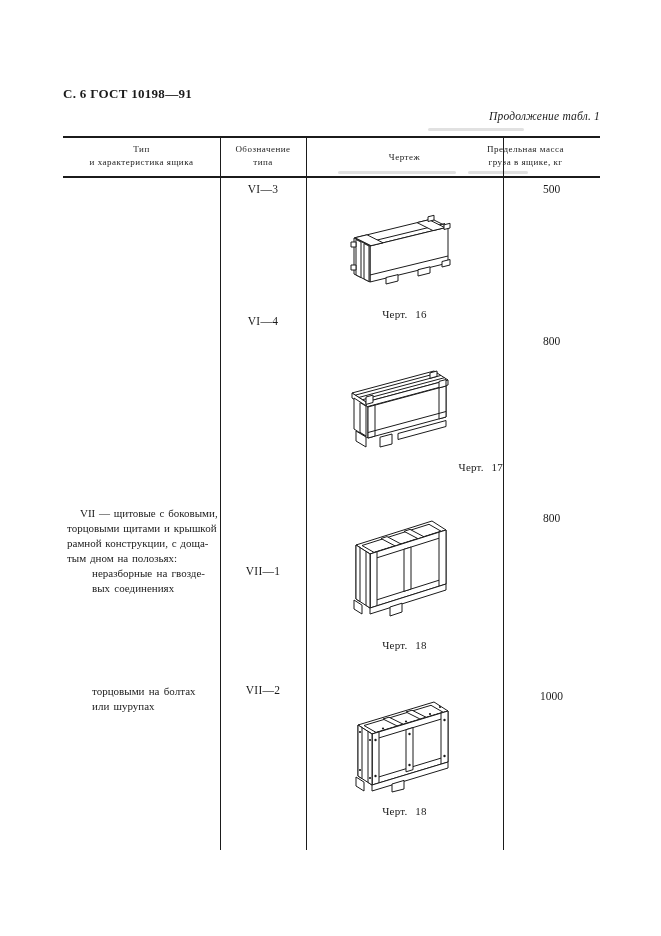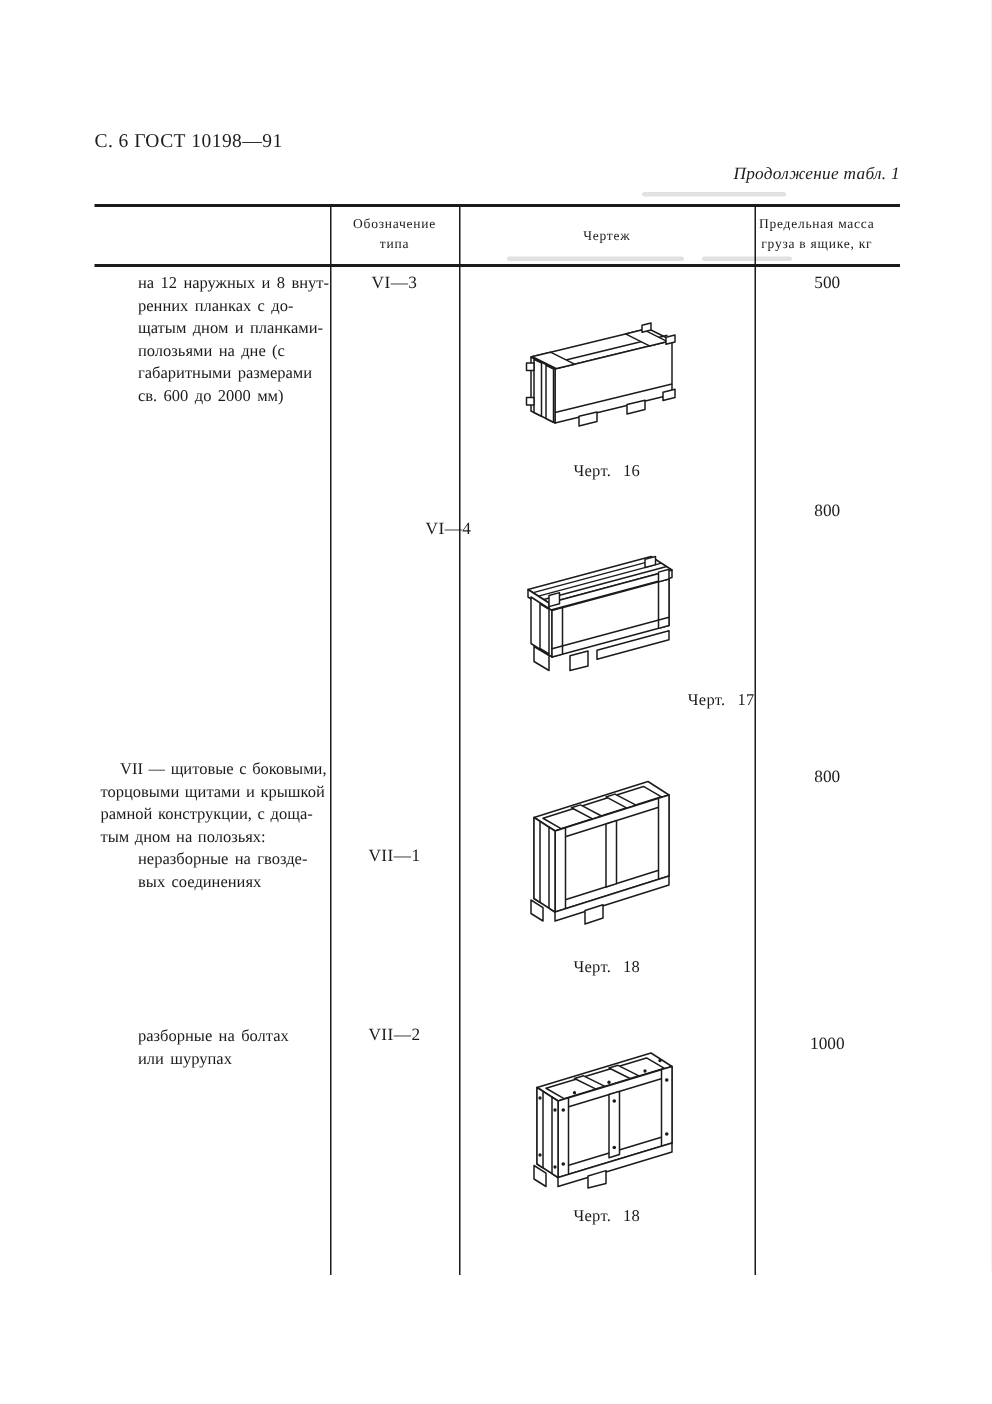--- a/index.html
+++ b/index.html
@@ -2,21 +2,21 @@
 <html><head>
 <meta charset="utf-8">
 <style>
   html,body{margin:0;padding:0;background:#e8e8e8;}
   .page{
     position:relative;width:661px;height:936px;background:#fff;
     font-family:"Liberation Serif","DejaVu Serif",serif;color:#1b1b1b;
     overflow:hidden;margin:0 auto;
   }
   .abs{position:absolute;}
-  .page-header{font-weight:normal;font-size:13px;letter-spacing:.3px;}
+  .page-header{font-weight:bold;font-size:13px;letter-spacing:.3px;}
   .continuation{font-style:italic;font-size:11.5px;letter-spacing:.2px;}
   .rule{background:#1b1b1b;}
   .vline{position:absolute;width:1px;background:#1b1b1b;}
   .hdr-cell{
     font-size:9px;line-height:12.5px;letter-spacing:.5px;
     text-align:center;white-space:pre;
   }
   .desc{
     font-size:11px;line-height:15px;white-space:pre;word-spacing:1.5px;
   }
@@ -42,32 +42,28 @@
   <div class="artifact" style="left:428px;top:128px;width:96px;height:3px;"></div>
   <div class="artifact" style="left:338px;top:171px;width:118px;height:3px;"></div>
   <div class="artifact" style="left:468px;top:171px;width:60px;height:3px;"></div>
 
   <div class="abs rule" style="left:63px;top:136px;width:537px;height:2.4px;"></div>
   <div class="abs rule" style="left:63px;top:176px;width:537px;height:1.6px;"></div>
   <div class="vline" style="left:219.5px;top:137px;height:713px;"></div>
   <div class="vline" style="left:305.5px;top:137px;height:713px;"></div>
   <div class="vline" style="left:502.5px;top:137px;height:713px;"></div>
 
+  <div class="abs hdr-cell" style="left:63px;top:143px;width:157px;">Тип
+и характеристика ящика</div>
   <div class="abs hdr-cell" style="left:220px;top:143px;width:86px;">Обозначение
 типа</div>
   <div class="abs hdr-cell" style="left:306px;top:151px;width:197px;">Чертеж</div>
-  <div class="abs hdr-cell" style="left:496px;top:143px;width:97px;">Предельная масса
+  <div class="abs hdr-cell" style="left:477px;top:143px;width:97px;">Предельная масса
 груза в ящике, кг</div>
 
-  <div class="abs desc" style="left:92px;top:182px;">на 12 наружных и 8 внут-
-ренних планках с до-
-щатым дном и планками-
-полозьями на дне (с
-габаритными размерами
-св. 600 до 2000 мм)</div>
   <div class="abs designation" style="left:220px;top:183px;width:86px;">VI—3</div>
   <div class="abs mass" style="left:503px;top:183px;width:97px;">500</div>
 
   <svg class="abs" style="left:344px;top:189px;" width="122" height="114" viewBox="0 0 122 114">
     <g stroke="#1b1b1b" stroke-width="1" fill="#fff" stroke-linejoin="round">
       <polygon points="26,57 104,38 88,30 10,49"></polygon>
       <polygon points="26,57 104,38 104,74 26,93"></polygon>
       <polygon points="10,49 26,57 26,93 10,85"></polygon>
       <line x1="23" y1="53.5" x2="101" y2="34.5"></line>
       <polygon points="27,56.7 39,53.8 23,45.8 11,48.7"></polygon>
@@ -79,21 +75,21 @@
       <line x1="26" y1="86" x2="104" y2="67"></line>
       <polygon points="42,88.5 54,85.6 54,92 42,95"></polygon>
       <polygon points="74,80.7 86,77.8 86,84 74,87"></polygon>
       <polygon points="98,72.5 106,70.5 106,76 98,78"></polygon>
       <polygon points="100,35.8 106,34.3 106,39 100,40.5"></polygon>
       <polygon points="84,27.8 90,26.3 90,31 84,32.5"></polygon>
     </g>
   </svg>
   <div class="abs caption" style="left:306px;top:308px;width:197px;">Черт. 16</div>
 
-  <div class="abs designation" style="left:220px;top:347px;width:86px;padding-left:36px;">VI—4</div>
+  <div class="abs designation" style="left:220px;top:315px;width:86px;">VI—4</div>
   <div class="abs mass" style="left:503px;top:335px;width:97px;">800</div>
 
   <svg class="abs" style="left:346px;top:345px;" width="128" height="112" viewBox="0 0 128 112">
     <g stroke="#1b1b1b" stroke-width="1" fill="#fff" stroke-linejoin="round">
       <polygon points="20,57 102,35 88,26 6,48"></polygon>
       <polygon points="20,57 102,35 102,40 20,62"></polygon>
       <polygon points="6,48 20,57 20,62 6,53"></polygon>
       <line x1="16.5" y1="54.7" x2="98.5" y2="32.7"></line>
       <line x1="13" y1="52.4" x2="95" y2="30.4"></line>
       <line x1="9.5" y1="50.1" x2="91.5" y2="28.1"></line>
@@ -137,21 +133,21 @@
       <polygon points="10,45 24,54 24,108 10,99"></polygon>
       <polygon points="10,45 14,47.6 14,101.6 10,99"></polygon>
       <polygon points="20,51.4 24,54 24,108 20,105.4"></polygon>
       <polygon points="24,108 100,84 100,90 24,114"></polygon>
       <polygon points="8,100 16,105.1 16,114 8,109"></polygon>
       <polygon points="44,107 56,103.2 56,112 44,116"></polygon>
     </g>
   </svg>
   <div class="abs caption" style="left:306px;top:639px;width:197px;">Черт. 18</div>
 
-  <div class="abs desc" style="left:92px;top:684px;">разборные на болтах
+  <div class="abs desc" style="left:92px;top:684px;">торцовыми на болтах
 или шурупах</div>
   <div class="abs designation" style="left:220px;top:684px;width:86px;">VII—2</div>
   <div class="abs mass" style="left:503px;top:690px;width:97px;">1000</div>
 
   <svg class="abs" style="left:350px;top:682px;" width="120" height="118" viewBox="0 0 120 118">
     <g stroke="#1b1b1b" stroke-width="1" fill="#fff" stroke-linejoin="round">
       <polygon points="22,52 98,29 84,20 8,43"></polygon>
       <polygon points="26,50.4 93,30.2 81,23.3 14,43.5" fill="none"></polygon>
       <polygon points="47,43.9 53,42.1 39,35.2 33,37"></polygon>
       <polygon points="70,37 76,35.2 62,28.2 56,30"></polygon>

